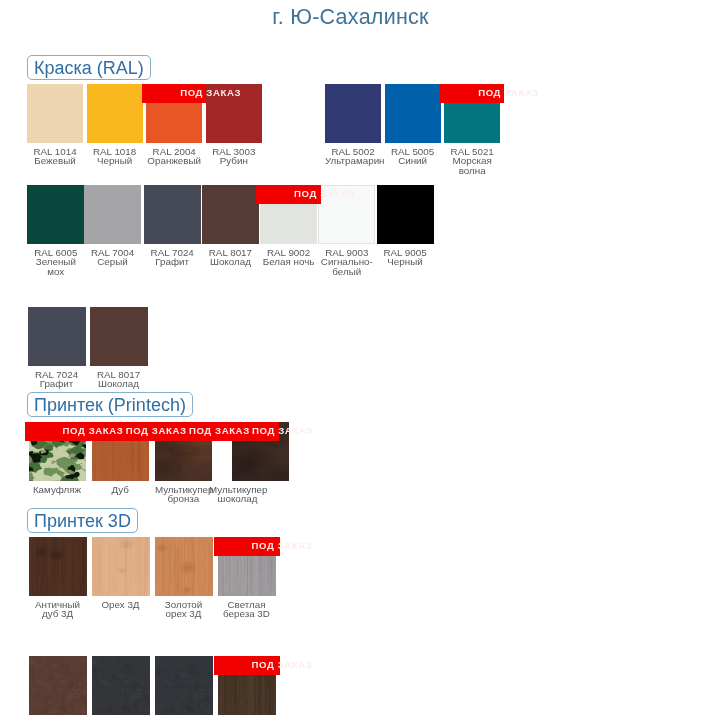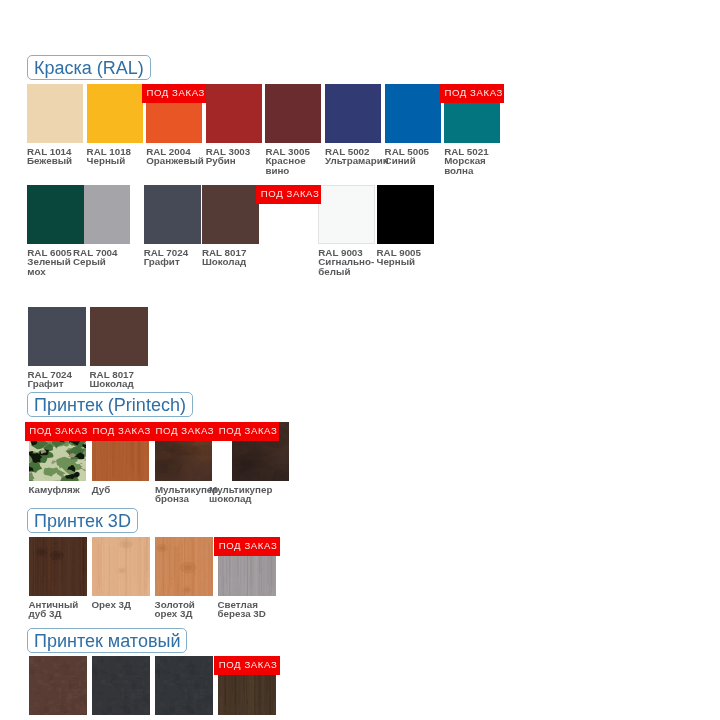--- a/index.html
+++ b/index.html
@@ -18,35 +18,36 @@
     position:absolute;left:0;top:0;
     display:inline-block;border:1px solid #86AFCA;border-radius:5px;
     color:#2F6FA6;font-size:18px;line-height:18px;padding:3px 6px 2px 6px;
     background:#fff;white-space:nowrap;
   }
   .sw{position:absolute;top:0;}
   .chip{position:relative;width:56px;height:59px;box-sizing:border-box;overflow:hidden;}
   .chip.bordered{border:1px solid #E3E3E3;}
   .order{
     position:absolute;top:0;height:19px;background:#F20000;
-    color:#FCEDEA;font-size:9.6px;font-weight:normal;line-height:18.5px;
+    color:#FCEDEA;font-size:9.6px;font-weight:bold;line-height:18.5px;
     white-space:nowrap;text-align:center;letter-spacing:.6px;text-indent:3px;
-    box-sizing:border-box;z-index:5;
+    box-sizing:border-box;z-index:5;padding-left:35px;
   }
   .cap{
-    position:absolute;top:63px;left:0;width:56px;
-    font-size:9.8px;line-height:9.4px;color:#58595B;overflow:visible;font-weight:bold;
+    position:absolute;top:63px;left:0;width:56px;text-align:center;
+    font-size:9.8px;line-height:9.4px;color:#58595B;overflow:visible;
   }
   .cap .l2{display:block;white-space:normal;}
   svg{display:block}
 </style>
 </head>
 <body>
 
 <div id="page">
+  <div class="page-title">г. Ю-Сахалинск</div>
 <div class="sec-badge" style="left: 27px; top: 55px; position: absolute;">Краска (RAL)</div>
     <div class="sw" style="position: absolute; left: 27px; top: 84px; width: 56px; z-index: 40;">
       <div class="chip" style="width: 56px; background: rgb(237, 214, 175);"></div>
       <div class="cap" style="width: 56px;">
         <span class="l2">RAL 1014</span>
         <span class="l2">Бежевый</span>
       </div>
     </div>
     <div class="sw" style="position: absolute; left: 86.6px; top: 84px; width: 56px; z-index: 39;">
       <div class="chip" style="width: 56px; background: rgb(249, 184, 30);"></div>
@@ -62,27 +63,20 @@
         <span class="l2">Оранжевый</span>
       </div>
     </div>
     <div class="sw" style="position: absolute; left: 205.8px; top: 84px; width: 56px; z-index: 37;">
       <div class="chip" style="width: 56px; background: rgb(163, 39, 38);"></div>
       <div class="cap" style="width: 56px;">
         <span class="l2">RAL 3003</span>
         <span class="l2">Рубин</span>
       </div>
     </div>
-    <div class="sw" style="position: absolute; left: 265.4px; top: 84px; width: 56px; z-index: 36;">
-      <div class="chip" style="width: 56px; background: rgb(107, 44, 48);"></div>
-      <div class="cap" style="width: 56px;">
-        <span class="l2">RAL 3005</span>
-        <span class="l2">Красное вино</span>
-      </div>
-    </div>
     <div class="sw" style="position: absolute; left: 325px; top: 84px; width: 36px; z-index: 35;">
       <div class="chip" style="width: 56px; background: rgb(50, 58, 115);"></div>
       <div class="cap" style="width: 56px;">
         <span class="l2">RAL 5002</span>
         <span class="l2">Ультрамарин</span>
       </div>
     </div>
     <div class="sw" style="position: absolute; left: 384.6px; top: 84px; width: 72px; z-index: 34;">
       <div class="chip" style="width: 56px; background: rgb(0, 96, 169);"></div>
       <div class="cap" style="width: 56px;">
@@ -97,39 +91,46 @@
         <span class="l2">Морская волна</span>
       </div>
     </div>
     <div class="sw" style="position: absolute; left: 27.3px; top: 185px; width: 57px; z-index: 40;">
       <div class="chip" style="width: 57px; background: rgb(9, 71, 60);"></div>
       <div class="cap" style="width: 57px;">
         <span class="l2">RAL 6005</span>
         <span class="l2">Зеленый мох</span>
       </div>
     </div>
-    <div class="sw" style="position: absolute; left: 73px; top: 185px; width: 57px; z-index: 39;">
+    <div class="sw" style="position: absolute; left: 84px; top: 185px; width: 57px; z-index: 39;">
       <div class="chip" style="width: 57px; background: rgb(165, 164, 169);"></div>
       <div class="cap" style="width: 57px;">
         <span class="l2">RAL 7004</span>
         <span class="l2">Серый</span>
       </div>
     </div>
     <div class="sw" style="position: absolute; left: 143.7px; top: 185px; width: 57px; z-index: 38;">
       <div class="chip" style="width: 57px; background: rgb(70, 74, 87);"></div>
       <div class="cap" style="width: 57px;">
         <span class="l2">RAL 7024</span>
         <span class="l2">Графит</span>
       </div>
     </div>
     <div class="sw" style="position: absolute; left: 201.9px; top: 185px; width: 57px; z-index: 37;">
       <div class="chip" style="width: 57px; background: rgb(84, 59, 53);"></div>
       <div class="cap" style="width: 57px;">
         <span class="l2">RAL 8017</span>
         <span class="l2">Шоколад</span>
+      </div>
+    </div>
+    <div class="sw" style="position: absolute; left: 260.1px; top: 185px; width: 57px; z-index: 36;">
+      <div class="chip" style="width: 57px; background: rgb(226, 228, 223);"></div>
+      <div class="cap" style="width: 57px;">
+        <span class="l2">RAL 9002</span>
+        <span class="l2">Белая ночь</span>
       </div>
     </div>
     <div class="sw" style="position: absolute; left: 318.3px; top: 185px; width: 57px; z-index: 35;">
       <div class="chip bordered" style="width: 57px; background: rgb(247, 249, 248);"></div>
       <div class="cap" style="width: 57px;">
         <span class="l2">RAL 9003</span>
         <span class="l2">Сигнально-белый</span>
       </div>
     </div>
     <div class="sw" style="position: absolute; left: 376.5px; top: 185px; width: 57px; z-index: 34;">
@@ -1160,21 +1161,20 @@
           <rect x="53.5" y="16.7" width="2.1" height="1.8" fill="#BFBABD" opacity="0.035"></rect>
           <rect x="40.0" y="6.5" width="2.9" height="2.3" fill="#BFBABD" opacity="0.025"></rect>
           <rect x="2.6" y="57.3" width="1.0" height="0.7" fill="#7E7A7D" opacity="0.032"></rect>
           <rect x="33.7" y="5.1" width="3.2" height="2.1" fill="#BFBABD" opacity="0.021"></rect>
         </svg>
       </div>
       <div class="cap" style="width: 58px;">
         <span class="l2">Светлая береза 3D</span>
       </div>
     </div>
-    <div class="sec-badge" style="left: 27px; top: 628px; position: absolute;">Принтек матовый</div>
     <div class="sw" style="position: absolute; left: 28.5px; top: 656px; width: 58px; z-index: 40;">
       <div class="chip" style="width: 58px;">
         <svg width="100%" height="100%" viewBox="0 0 56 58" preserveAspectRatio="none">
           <rect width="56" height="58" fill="#593D34"></rect>
           <rect x="0.0" y="53.4" width="2.8" height="2.4" fill="#64483E" opacity="0.33"></rect>
           <rect x="18.4" y="43.6" width="4.9" height="3.9" fill="#64483E" opacity="0.37"></rect>
           <rect x="45.7" y="14.0" width="3.2" height="4.7" fill="#64483E" opacity="0.14"></rect>
           <rect x="38.3" y="27.1" width="5.7" height="5.1" fill="#503630" opacity="0.33"></rect>
           <rect x="51.7" y="39.9" width="4.4" height="4.1" fill="#64483E" opacity="0.48"></rect>
           <rect x="20.8" y="19.5" width="5.3" height="3.0" fill="#503630" opacity="0.24"></rect>

